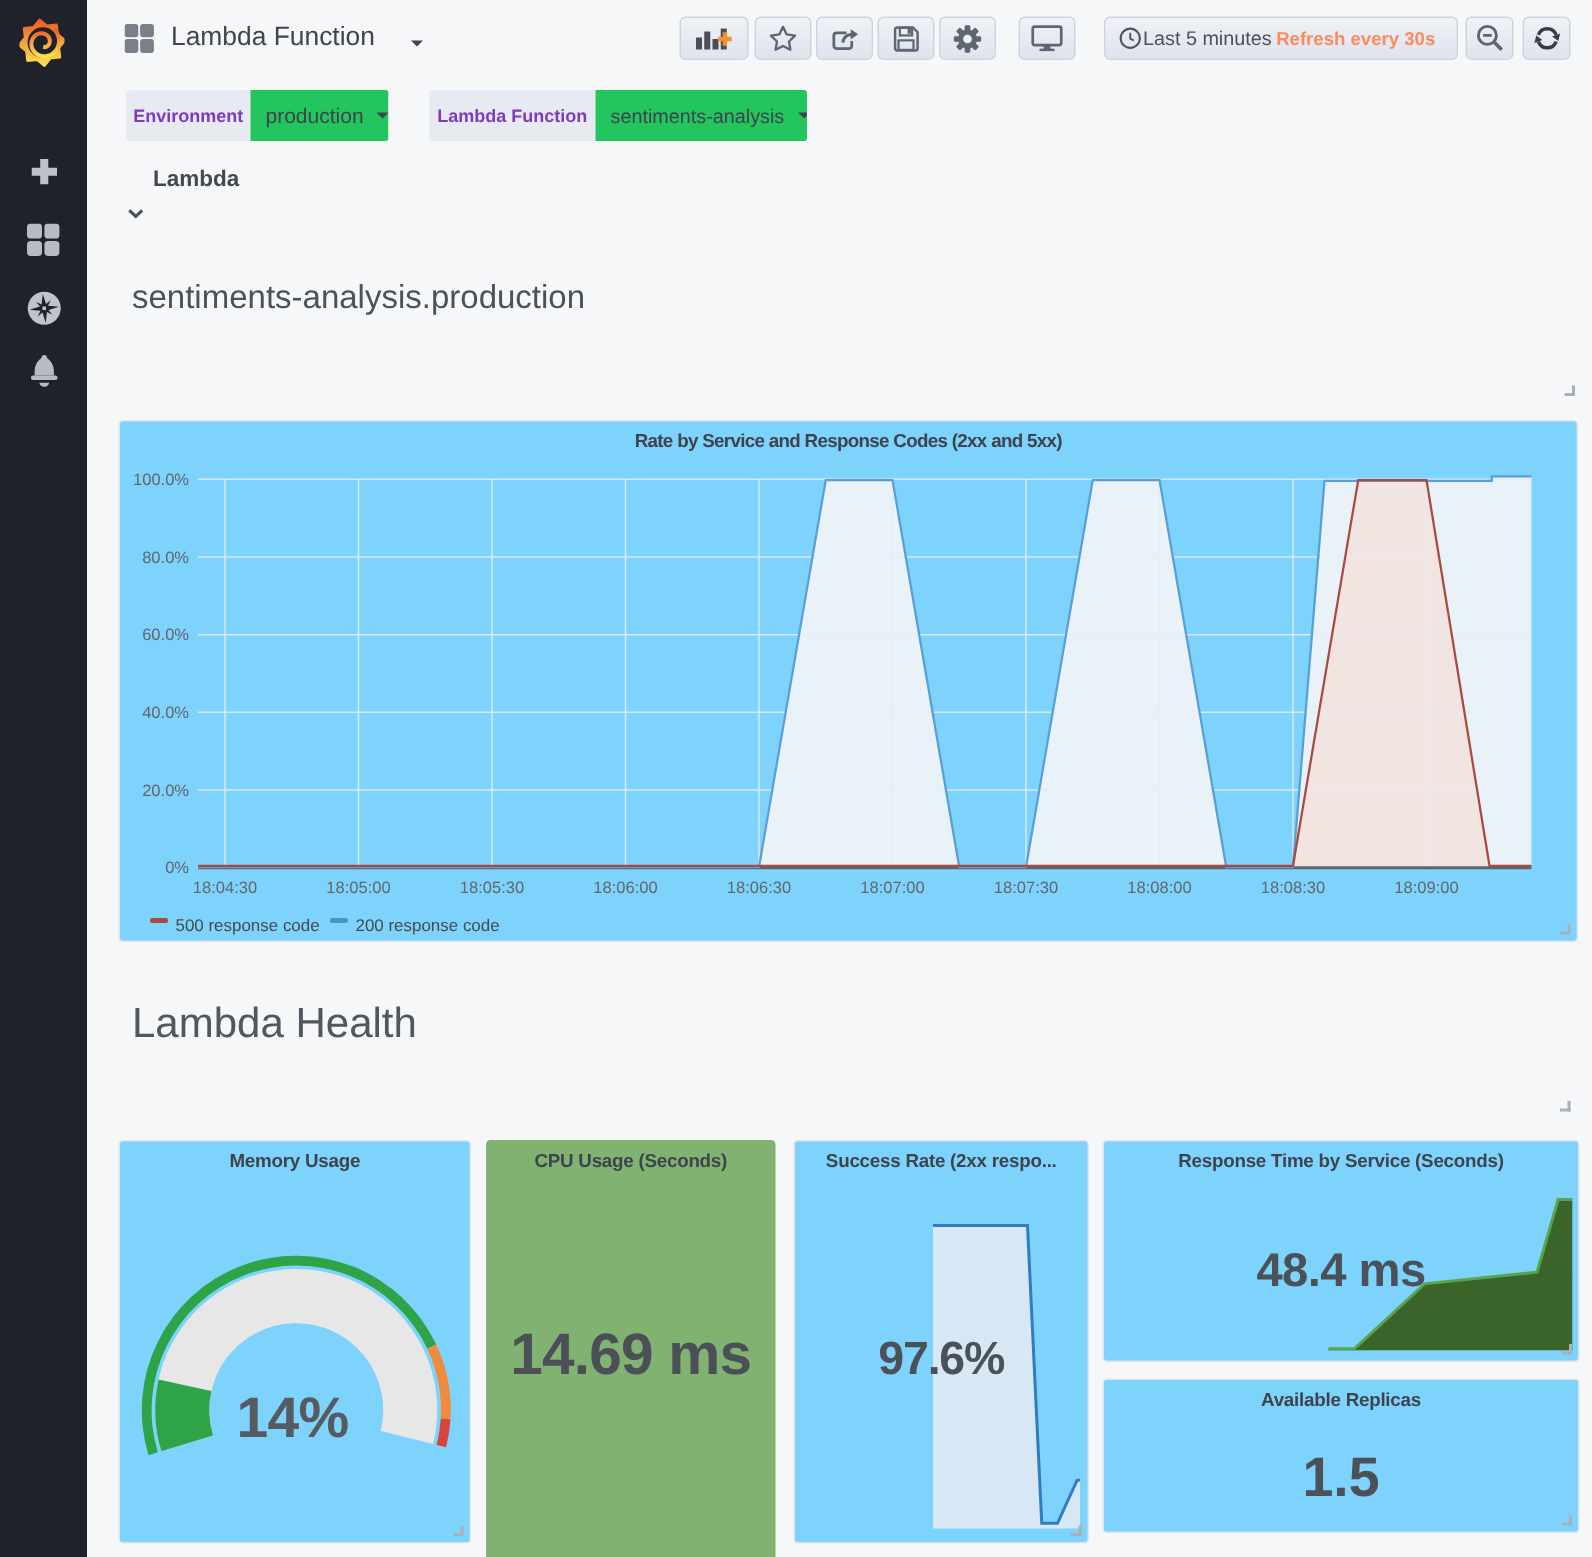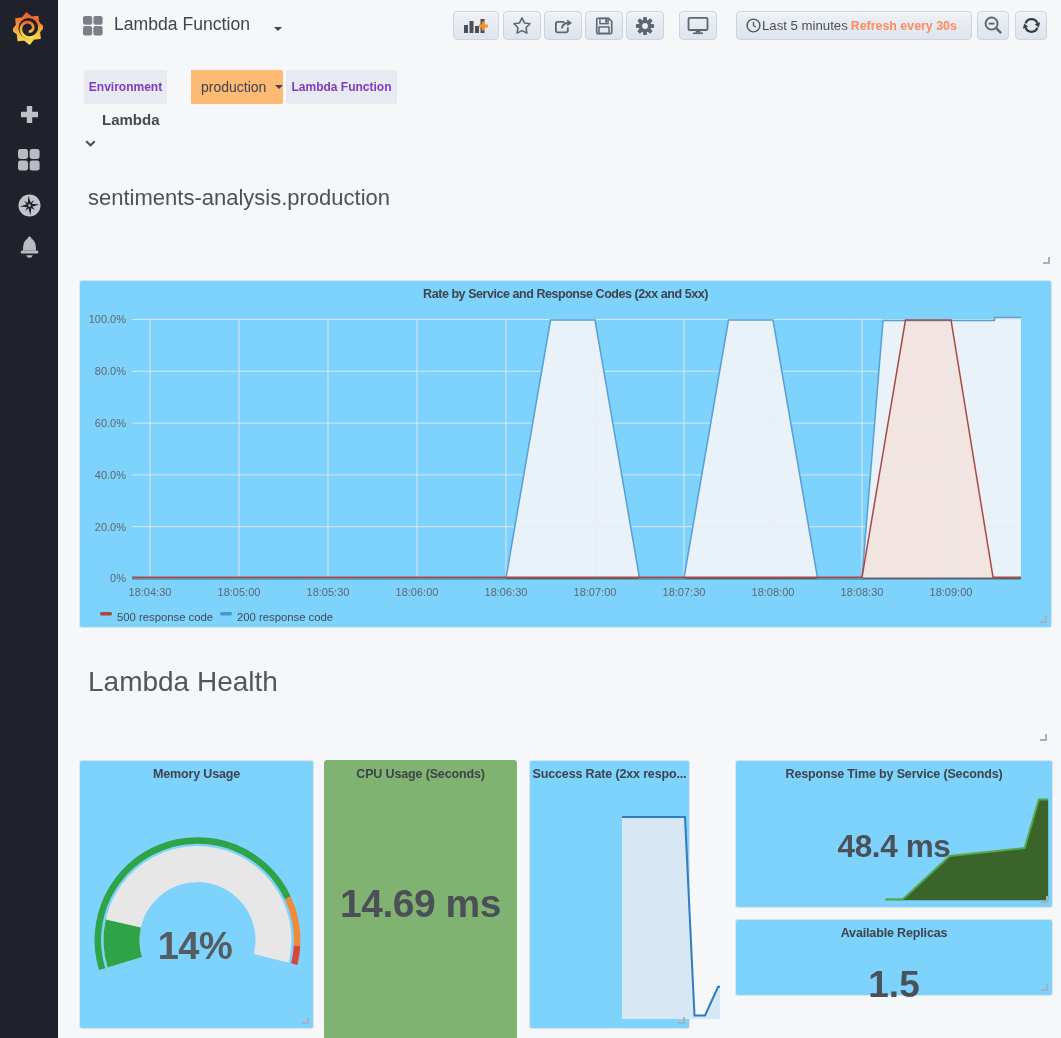--- a/index.html
+++ b/index.html
@@ -1,23 +1,23 @@
 <!DOCTYPE html>
 <html><head>
 <meta charset="utf-8">
 <style>
 * { margin:0; padding:0; box-sizing:border-box; }
 html,body { width:1061px; height:1038px; background:#f6f7f9; font-family:"Liberation Sans",sans-serif; overflow:hidden; }
 #root { position:relative; width:1061px; height:1038px; }
 .abs { position:absolute; }
 #sidebar { left:0; top:0; width:58px; height:1038px; background:#1f222a; }
 .navbtn { position:absolute; top:11px; height:29px; white-space:nowrap; flex-shrink:0; background:linear-gradient(180deg,#eff2f6,#dde4ed); border:1px solid #ccd4e0; border-radius:4px; display:flex; align-items:center; justify-content:center; }
-.chip { position:absolute; top:70px; height:34px; display:flex; border-radius:2px; overflow:hidden;gap:24px; }
+.chip { position:absolute; top:60px; height:34px; display:flex; border-radius:2px; overflow:hidden; }
 .chip .lbl { background:#e7ebf1; color:#7d3cc0; font-weight:bold; font-size:12px; display:flex; align-items:center; justify-content:center; }
-.chip .val { background:#fdba74; color:#3f434c; display:flex; align-items:center; font-size:14px; padding-left:10px; white-space:nowrap; }
+.chip .val { background:#22c55e; color:#3f434c; display:flex; align-items:center; font-size:14px; padding-left:10px; white-space:nowrap; }
 .caret { display:inline-block; width:0; height:0; border-left:4.5px solid transparent; border-right:4.5px solid transparent; border-top:4.5px solid #3f434c; margin-left:9px; }
 .panel { position:absolute; background:#7dd3fc; border:1px solid #dde3ea; border-radius:3px; }
 .ptitle { position:absolute; left:0; right:0; top:7px; text-align:center; font-size:12.5px; font-weight:bold; color:#3f434c; white-space:nowrap; line-height:1; letter-spacing:-0.15px; }
 .corner { position:absolute; width:7px; height:7px; border-right:2px solid #a9b0bb; border-bottom:2px solid #a9b0bb; }
 .bigval { position:absolute; left:0; right:0; text-align:center; font-weight:bold; color:#4b5158; line-height:1; }
 .navbtn svg { flex-shrink:0; }
 </style>
 </head>
 <body>
 <div id="root">
@@ -133,20 +133,21 @@
 <polygon points="2.0,14.3 7.6,12.2 3.3,9.0" fill="#383d45"></polygon>
 </svg>
     </div>
 
   <div class="chip" style="left:84px;">
     <span class="lbl" style="width:83px;">Environment</span>
     <span class="val" style="width:92px;">production<span class="caret"></span></span>
   </div>
   <div class="chip" style="left:286px;">
     <span class="lbl" style="width:111px;">Lambda Function</span>
+    <span class="val" style="width:141px;font-size:13.2px;">sentiments-analysis<span class="caret"></span></span>
   </div>
 
   <div class="abs" style="left:85px;top:133px;"><svg width="11" height="7" viewBox="0 0 11 7">
         <path d="M1.2 1.2 L5.5 5.3 L9.8 1.2" fill="none" stroke="#4a4e55" stroke-width="2"></path>
       </svg></div>
   <div class="abs" style="left:102px;top:112px;font-size:15px;font-weight:bold;color:#45494f;line-height:1;">Lambda</div>
 
   <div class="abs" style="left:88px;top:187px;font-size:22px;color:#4d515a;line-height:1;">sentiments-analysis.production</div>
   <div class="corner" style="left:1043px;top:257px;"></div>
 
@@ -214,37 +215,38 @@
     <div class="bigval" style="top:166px;right:3px;font-size:38px;letter-spacing:-0.5px;color:#565b62;">14%</div>
     <div class="corner" style="right:4px;bottom:4px;"></div>
   </div>
 
   <div class="panel" style="left:324px;top:760px;width:193px;height:341px;background:#80b271;border-color:#80b271;">
     <div class="ptitle" style="color:#3e444c;">CPU Usage (Seconds)</div>
     <div class="bigval" style="top:123px;font-size:39px;letter-spacing:-0.5px;color:#4b5057;">14.69 ms</div>
     <div class="corner" style="right:4px;bottom:4px;border-color:#d3dbcc;"></div>
   </div>
 
-  <div class="panel" style="left:529px;top:760px;width:161px;height:269px;">
+  <div class="panel" style="left:529px;top:760px;width:197px;height:269px;">
     <div class="ptitle">Success Rate (2xx respo...</div>
     <svg class="abs" style="left:0;top:0;" width="191" height="267" viewBox="0 0 191 267">
 <polygon points="92,56 155,56 164.5,254.5 175,254.5 188,226 190,225.6 190,258 92,258" fill="#d7e7f3"></polygon>
 <polyline points="92,56 155,56 164.5,254.5 175,254.5 188,226 190,225.6" fill="none" stroke="#2f7cc0" stroke-width="2"></polyline>
 </svg>
+    <div class="bigval" style="top:129px;font-size:31px;letter-spacing:-0.8px;">97.6%</div>
     <div class="corner" style="right:4px;bottom:4px;"></div>
   </div>
 
   <div class="panel" style="left:735px;top:760px;width:318px;height:148px;">
     <div class="ptitle">Response Time by Service (Seconds)</div>
     <svg class="abs" style="left:0;top:0;" width="316" height="146" viewBox="0 0 316 146">
 <polygon points="149.7,138.2 166.9,138.2 213.7,94.9 288.7,87.1 302.8,38.6 312.2,38.6 312.2,139.2 149.7,139.2" fill="#3a6429"></polygon>
 <polyline points="149.7,138.2 166.9,138.2 213.7,94.9 288.7,87.1 302.8,38.6 312.2,38.6" fill="none" stroke="#56a64b" stroke-width="2"></polyline>
 </svg>
     <div class="bigval" style="top:70px;font-size:31.5px;letter-spacing:-0.4px;">48.4 ms</div>
     <div class="corner" style="right:4px;bottom:4px;"></div>
   </div>
 
-  <div class="panel" style="left:735px;top:919px;width:318px;height:77px;">
+  <div class="panel" style="left:735px;top:919px;width:318px;height:103px;">
     <div class="ptitle">Available Replicas</div>
     <div class="bigval" style="top:46px;font-size:37px;">1.5</div>
     <div class="corner" style="right:4px;bottom:4px;"></div>
   </div>
 </div>
 
 </body></html>

